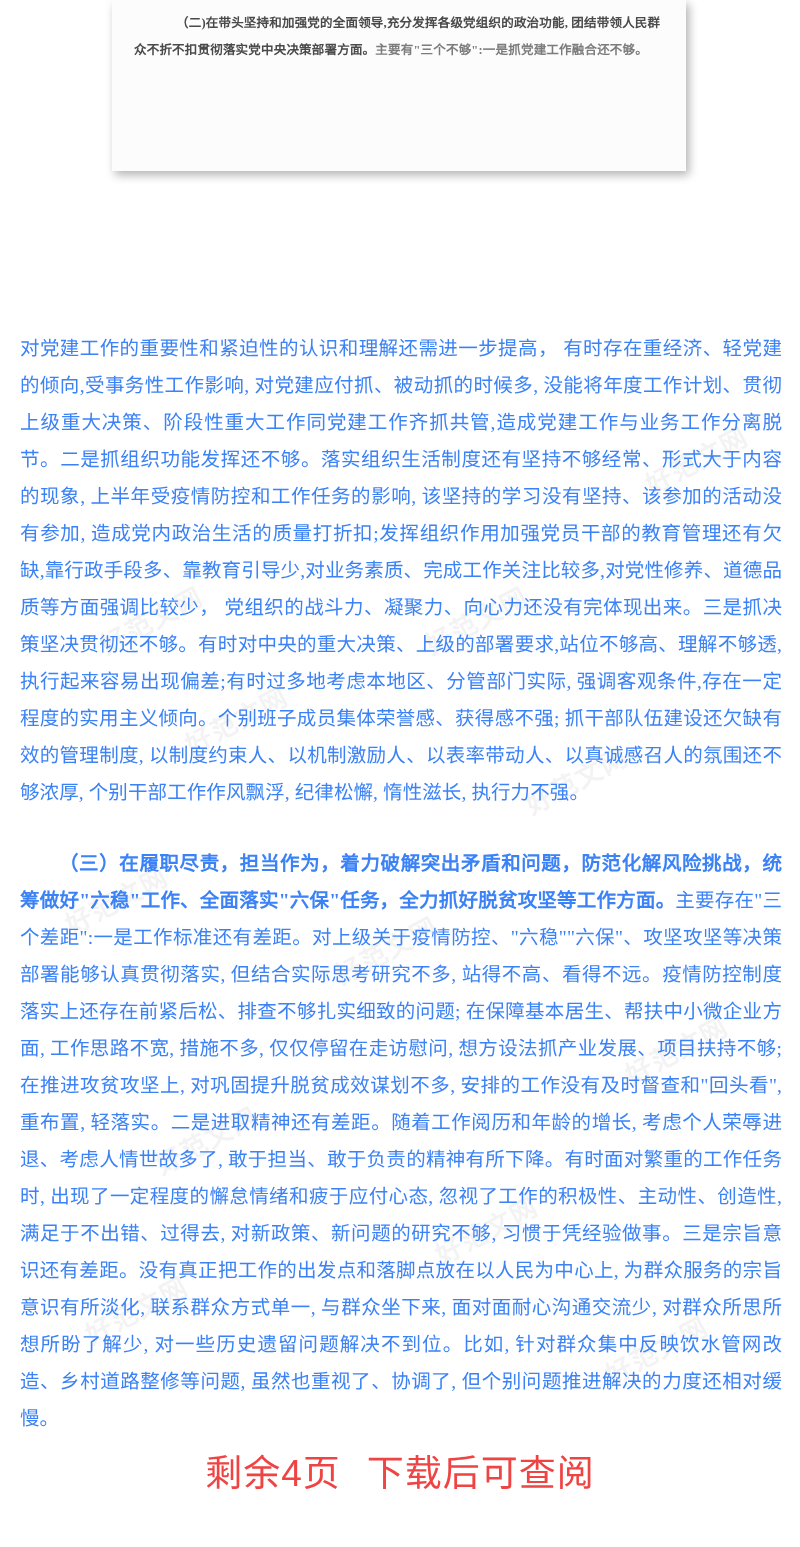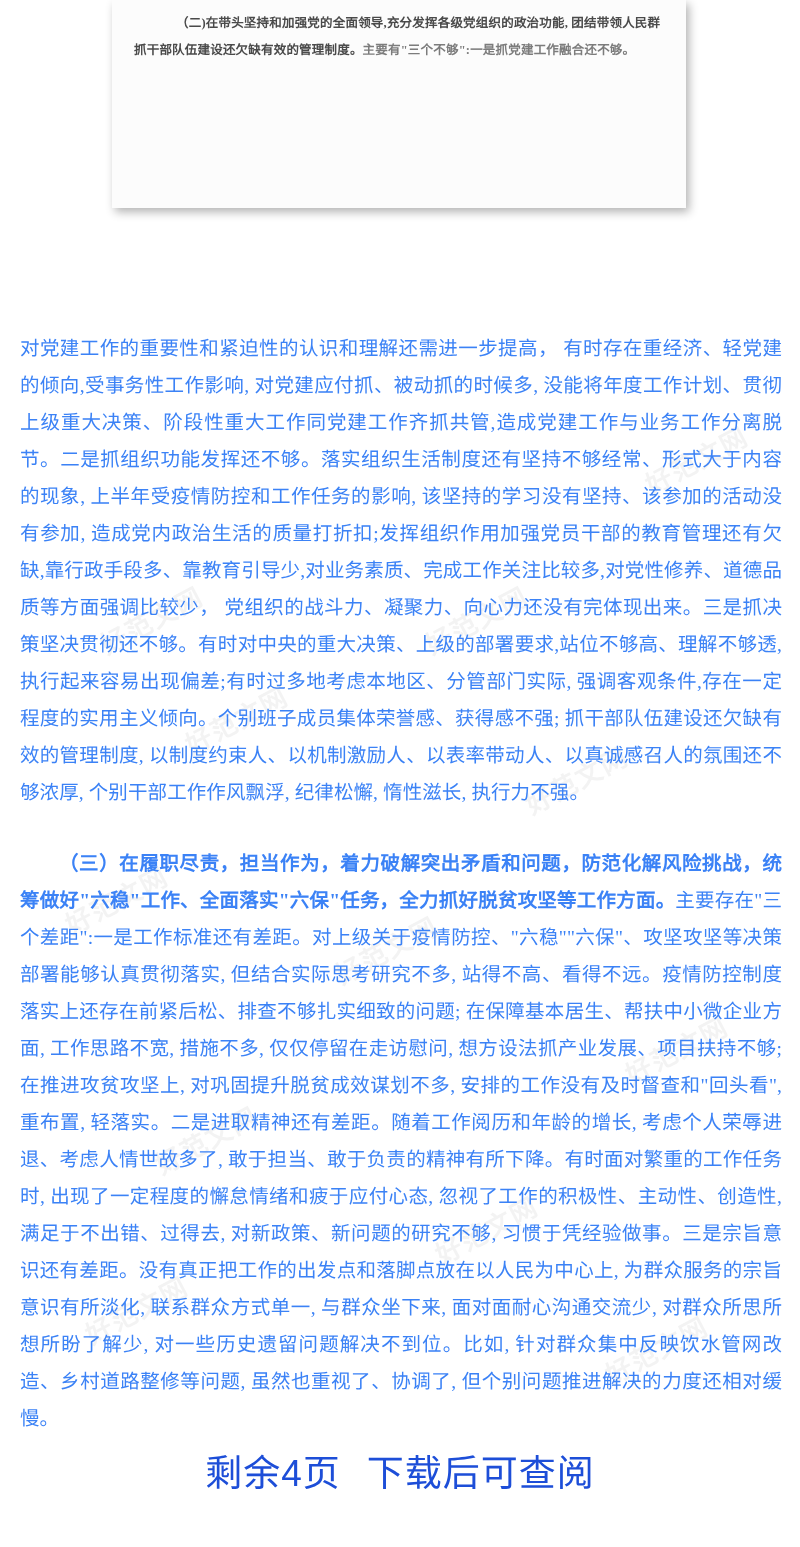--- a/index.html
+++ b/index.html
@@ -17,21 +17,21 @@
     color: #3f3f3f;
     -webkit-font-smoothing: antialiased;
   }
 
   
   .preview-card-wrap {
     position: absolute;
     left: 112px;
     top: 0;
     width: 574px;
-    height: 208px;
+    height: 171px;
   }
   .preview-card {
     position: absolute;
     inset: 0;
     background: #fcfcfc;
     box-shadow: 3px 4px 9px rgba(0,0,0,0.30);
     overflow: hidden;
   }
   .preview-card-inner {
     padding: 10px 22px 0 22px;
@@ -86,34 +86,34 @@
 
   
   .footer {
     position: absolute;
     left: 0;
     right: 0;
     top: 1443px;
     text-align: center;
     font-family: "Liberation Sans", "DejaVu Sans", sans-serif;
     font-size: 37px;
-    color: #1d4ed8;
+    color: #ef4444;
     letter-spacing: 1px;
     font-weight: 400;
   }
   .footer .gap { display: inline-block; width: 26px; }
 </style>
 </head>
 <body>
 
 <div class="preview-card-wrap">
   <div class="preview-card">
     <div class="preview-card-inner">
       <div class="pc-line l1">（二)在带头坚持和加强党的全面领导,充分发挥各级党组织的政治功能, 团结带领人民群</div>
-      <div class="pc-line l2"><span>抓干部队伍建设还欠缺有效的管理制度。</span><span class="lighter">主要有"三个不够":一是抓党建工作融合还不够。</span></div>
+      <div class="pc-line l2"><span>众不折不扣贯彻落实党中央决策部署方面。</span><span class="lighter">主要有"三个不够":一是抓党建工作融合还不够。</span></div>
     </div>
   </div>
 </div>
 
 <div class="wm" style="left:95px;  top:600px;">好范文网</div>
 <div class="wm" style="left:420px; top:600px;">好范文网</div>
 <div class="wm" style="left:640px; top:440px;">好范文网</div>
 <div class="wm" style="left:180px; top:700px;">好范文网</div>
 <div class="wm" style="left:520px; top:760px;">好范文网</div>
 <div class="wm" style="left:60px;  top:880px;">好范文网</div>

